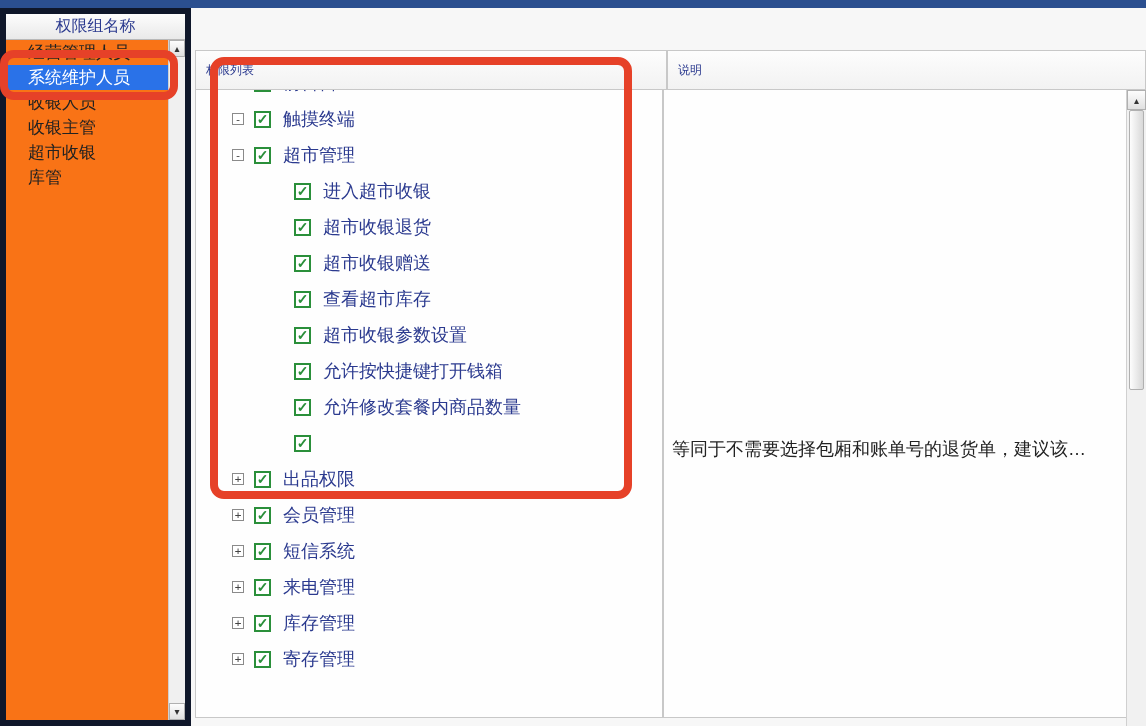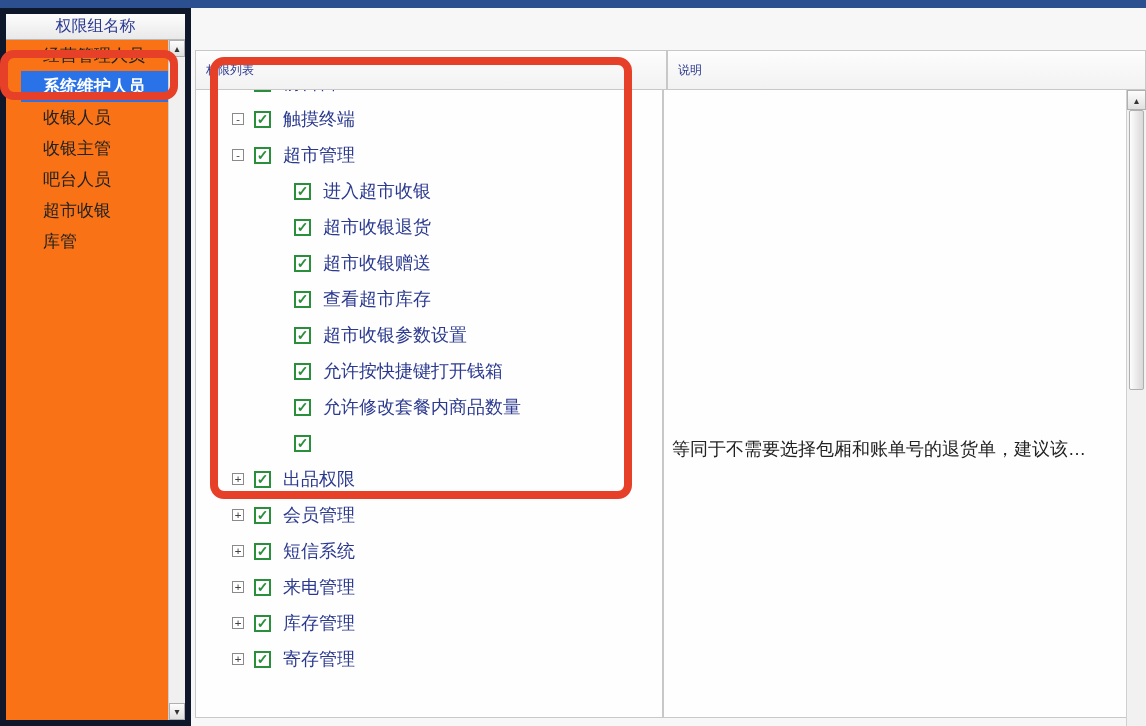--- a/index.html
+++ b/index.html
@@ -61,34 +61,32 @@
       height: 17px;
       background: linear-gradient(#fdfdfd,#e0e0e0);
       border: 1px solid #b0b0b0;
       display: flex;
       align-items: center;
       justify-content: center;
       font-size: 10px;
       color: #333;
     }
     .sidebar-item {
-      height: 31px;
+      height: 25px;
       display: flex;
       align-items: center;
       padding-left: 22px;
       color: #222;
       font-size: 17px;
       cursor: pointer;
       width: calc(100% - 17px);
-      margin-left: 15px;
     }
     .sidebar-item.selected {
       background: #2a72e8;
       color: #fff;
-      font-weight: bold;
     }
 
     
     .content-area {
       flex: 1;
       display: flex;
       background: #f7f7f7;
       padding-left: 4px;
       padding-top: 0;
     }
@@ -240,23 +238,20 @@
       <div class="sidebar-item selected">
           <span>系统维护人员</span>
         </div>
       <div class="sidebar-item">
           <span>收银人员</span>
         </div>
       <div class="sidebar-item">
           <span>收银主管</span>
         </div>
       <div class="sidebar-item">
-          <span>吧台人员</span>
-        </div>
-      <div class="sidebar-item">
           <span>超市收银</span>
         </div>
       <div class="sidebar-item">
           <span>库管</span>
         </div>
 
       <div class="sidebar-scroll-track">
         <div class="scroll-btn">▴</div>
         <div class="scroll-btn">▾</div>
       </div>

